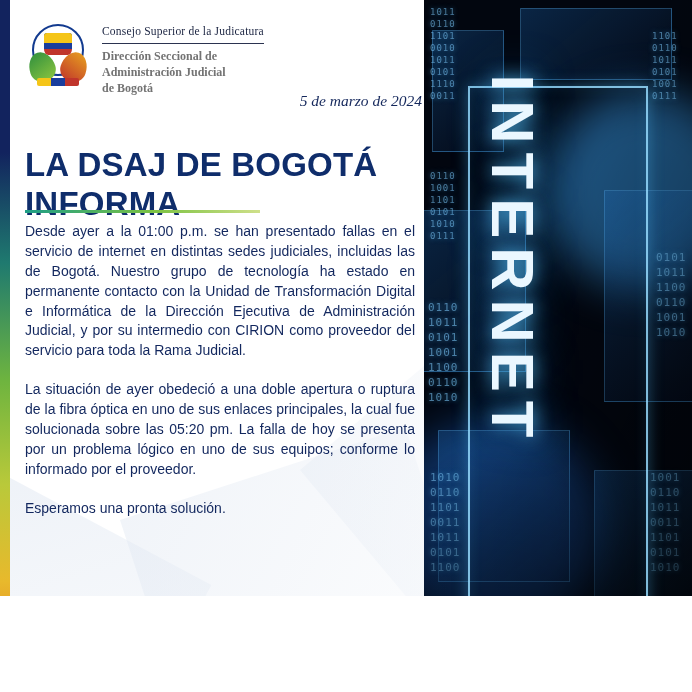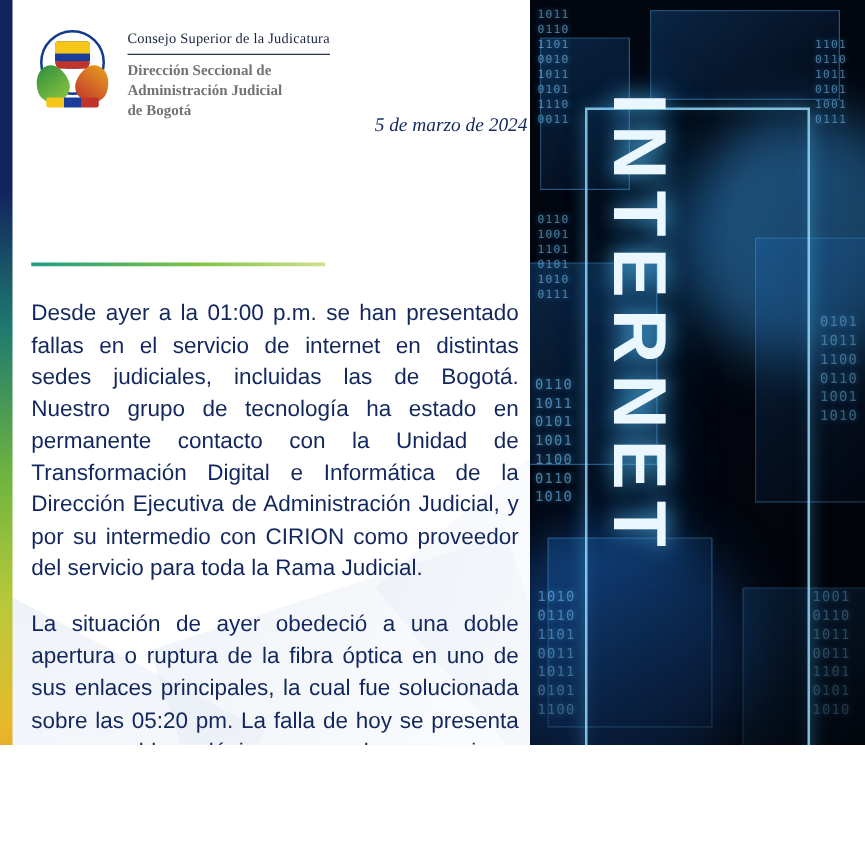--- a/index.html
+++ b/index.html
@@ -160,25 +160,24 @@
     width: 235px; height: 3px;
     background: linear-gradient(90deg,#1e9e86 0%, #7cc242 55%, #cfe08a 100%);
   }
 
   
   .body-copy {
     position: absolute;
     left: 25px; top: 222px;
     width: 390px;
     color: #12275e;
-    font-size: 18px;
+    font-size: 14px;
     line-height: 1.42;
     text-align: justify;
     font-family: "Liberation Sans", sans-serif;
-    margin-top: 16px;
   }
   .body-copy p { margin: 0 0 19px 0; }
   .body-copy p:last-child { margin-bottom: 0; text-align: left; }
 
   
   .right-panel {
     position: absolute;
     right: 0; top: 0;
     width: 268px; height: 692px;
     overflow: hidden;
@@ -279,20 +278,21 @@
       <div class="org-top">Consejo Superior de la Judicatura</div>
       <div class="org-rule"></div>
       <div class="org-main" style="white-space: pre-line;">Dirección Seccional de
 Administración Judicial
 de Bogotá</div>
     </div>
   </div>
 
   <div class="date">5 de marzo de 2024</div>
 
+  <h1 class="title">LA DSAJ DE BOGOTÁ INFORMA</h1>
   <div class="title-rule"></div>
 
   <div class="body-copy">
     <p>Desde ayer a la 01:00 p.m. se han presentado fallas en el servicio de internet en distintas sedes judiciales, incluidas las de Bogotá. Nuestro grupo de tecnología ha estado en permanente contacto con la Unidad de Transformación Digital e Informática de la Dirección Ejecutiva de Administración Judicial, y por su intermedio con CIRION como proveedor del servicio para toda la Rama Judicial.</p>
     <p>La situación de ayer obedeció a una doble apertura o ruptura de la fibra óptica en uno de sus enlaces principales, la cual fue solucionada sobre las 05:20 pm. La falla de hoy se presenta por un problema lógico en uno de sus equipos; conforme lo informado por el proveedor.</p>
     <p>Esperamos una pronta solución.</p>
   </div>
 
   <div class="right-panel">
     <div class="rp-bg"></div>

